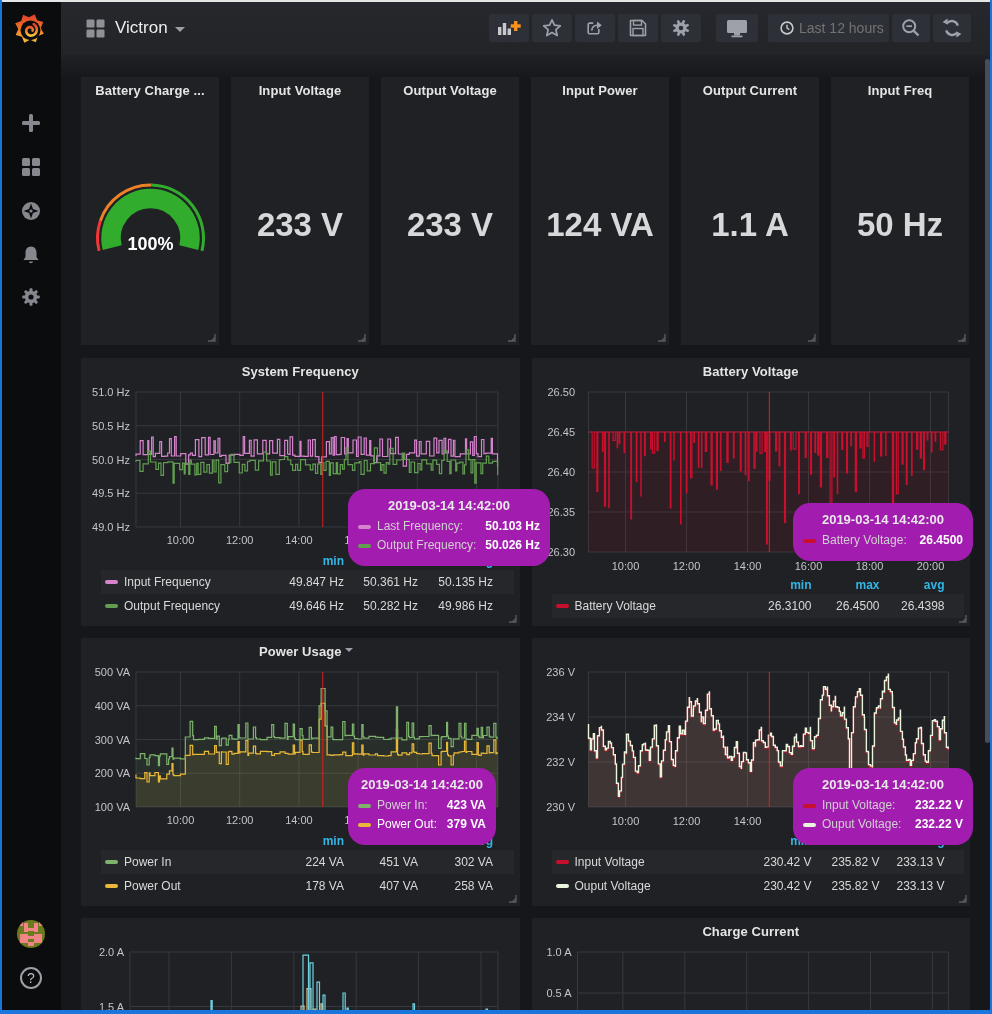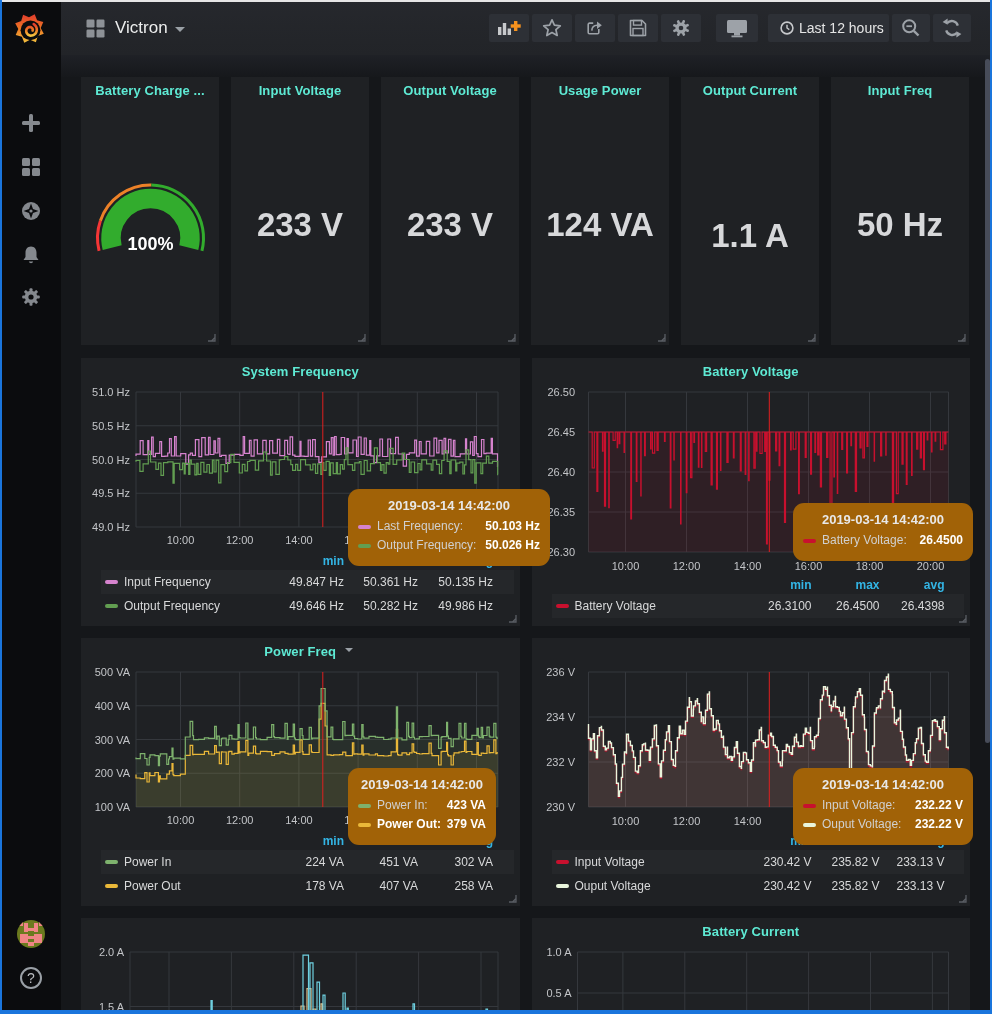--- a/index.html
+++ b/index.html
@@ -1,22 +1,22 @@
 <!DOCTYPE html>
 <html><head><meta charset="utf-8"><style>
 *{margin:0;padding:0;box-sizing:border-box}
 html,body{width:992px;height:1014px;overflow:hidden;background:#15171a;
 font-family:"Liberation Sans",sans-serif;}
 .abs{position:absolute}
 .panel{position:absolute;background:#1f2124}
 .ptitle{position:absolute;top:6px;left:0;width:100%;text-align:center;
-font-size:13px;font-weight:700;color:#5eead4;letter-spacing:0.1px}
+font-size:13px;font-weight:700;color:#e5e5e5;letter-spacing:0.1px}
 .bigval{position:absolute;width:100%;text-align:center;font-weight:700;
 font-size:33px;color:#d7d8da}
-.tooltip{position:absolute;background:#a16207;border-radius:11px;padding:7px 10px 9px;
+.tooltip{position:absolute;background:#a21caf;border-radius:17px;padding:7px 10px 9px;
 font-size:12px;color:#d0d0d0;z-index:50}
 .tt-date{font-weight:700;color:#e8e8e8;text-align:center;font-size:13px;margin:2px 0 6px 0;white-space:nowrap}
 .tt-row{position:relative;height:19px;white-space:nowrap}
 .tt-dash{display:inline-block;width:13px;height:4px;border-radius:2px;margin-right:6px;vertical-align:middle}
 .tt-val{position:absolute;right:0;font-weight:700;color:#fff}
 .corner{position:absolute;right:3px;bottom:3px;width:9px;height:9px}
 </style></head><body>
 <div class="abs" style="left:0;top:0;width:61px;height:1014px;background:#0b0c0e"></div>
 <svg class="abs" style="left:14px;top:12px" width="31" height="32" viewBox="0 0 31 32">
 <defs>
@@ -141,21 +141,21 @@
 <svg class="abs" style="left:726px;top:19px" width="22" height="19" viewBox="0 0 22 19">
 <rect x="1" y="1" width="20" height="13" rx="1.5" fill="#9da2a8"></rect>
 
 <rect x="8" y="14" width="6" height="2.5" fill="#9da2a8"></rect>
 <rect x="5.5" y="16.5" width="11" height="1.8" fill="#9da2a8"></rect>
   </svg>
 <svg class="abs" style="left:780px;top:21px" width="14" height="14" viewBox="0 0 14 14">
 <circle cx="7" cy="7" r="5.9" fill="none" stroke="#c7c9cc" stroke-width="1.6"></circle>
 <path d="M7 3.8 V7 L9.3 8.6" fill="none" stroke="#c7c9cc" stroke-width="1.4"></path>
   </svg>
-<div class="abs" style="left:799px;top:20px;font-size:14px;color:#e5e5e5">Last 12 hours</div>
+<div class="abs" style="left:799px;top:20px;font-size:14px;color:#737373">Last 12 hours</div>
 <svg class="abs" style="left:901px;top:18px" width="20" height="20" viewBox="0 0 20 20">
 <circle cx="8.2" cy="8.2" r="6" fill="none" stroke="#9da2a8" stroke-width="2"></circle>
 <line x1="5.4" y1="8.2" x2="11" y2="8.2" stroke="#9da2a8" stroke-width="1.8"></line>
 <line x1="12.8" y1="12.8" x2="17.5" y2="17.5" stroke="#9da2a8" stroke-width="2.4"></line>
   </svg>
 <svg class="abs" style="left:942px;top:18px" width="20" height="20" viewBox="0 0 20 20">
 <path d="M15.8 7.6 A6.3 6.3 0 0 0 5.0 5.2" fill="none" stroke="#9da2a8" stroke-width="2.3"></path>
 <path d="M4.2 12.4 A6.3 6.3 0 0 0 15.0 14.8" fill="none" stroke="#9da2a8" stroke-width="2.3"></path>
 <polygon points="5.6,0.6 5.6,6.8 0.6,3.9" fill="#9da2a8"></polygon>
 <polygon points="14.4,19.4 14.4,13.2 19.4,16.1" fill="#9da2a8"></polygon>
@@ -182,29 +182,29 @@
     </svg>
   </div>
 <div class="panel" style="left:381px;top:77px;width:138px;height:268px">
     <div class="ptitle">Output Voltage</div>
     <div class="bigval" style="top:129px">233 V</div>
     <svg class="corner" viewBox="0 0 9 9">
       <path d="M8 1 V8 H1 M8 4.5 L4.5 8" stroke="#5a5e64" stroke-width="1.3" fill="none"></path>
     </svg>
   </div>
 <div class="panel" style="left:531px;top:77px;width:138px;height:268px">
-    <div class="ptitle">Usage Power</div>
+    <div class="ptitle">Input Power</div>
     <div class="bigval" style="top:129px">124 VA</div>
     <svg class="corner" viewBox="0 0 9 9">
       <path d="M8 1 V8 H1 M8 4.5 L4.5 8" stroke="#5a5e64" stroke-width="1.3" fill="none"></path>
     </svg>
   </div>
 <div class="panel" style="left:681px;top:77px;width:138px;height:268px">
     <div class="ptitle">Output Current</div>
-    <div class="bigval" style="top:140px">1.1 A</div>
+    <div class="bigval" style="top:129px">1.1 A</div>
     <svg class="corner" viewBox="0 0 9 9">
       <path d="M8 1 V8 H1 M8 4.5 L4.5 8" stroke="#5a5e64" stroke-width="1.3" fill="none"></path>
     </svg>
   </div>
 <div class="panel" style="left:831px;top:77px;width:138px;height:268px">
     <div class="ptitle">Input Freq</div>
     <div class="bigval" style="top:129px">50 Hz</div>
     <svg class="corner" viewBox="0 0 9 9">
       <path d="M8 1 V8 H1 M8 4.5 L4.5 8" stroke="#5a5e64" stroke-width="1.3" fill="none"></path>
     </svg>
@@ -289,21 +289,21 @@
       <div class="abs" style="right:90.5px;top:0">max</div>
       <div class="abs" style="right:25.5px;top:0">avg</div>
     </div>
     <div class="abs" style="left:20px;top:236px;right:6px;height:24px;background:rgba(255,255,255,0.028);"></div>
     <div class="abs" style="left:24px;top:241px;width:390.5px;height:16px;font-size:12px;color:#d8d9da"><span style="display:inline-block;width:13px;height:4px;border-radius:2px;background:#c8102e;vertical-align:2px;margin-right:6px"></span>Battery Voltage<div class="abs" style="right:134.5px;top:0">26.3100</div><div class="abs" style="right:66.5px;top:0">26.4500</div><div class="abs" style="right:1.5px;top:0">26.4398</div></div>
     <svg class="corner" viewBox="0 0 9 9">
       <path d="M8 1 V8 H1 M8 4.5 L4.5 8" stroke="#5a5e64" stroke-width="1.3" fill="none"></path>
     </svg>
   </div>
 <div class="panel" style="left:81px;top:638px;width:438.5px;height:268px;overflow:hidden">
-    <div class="ptitle">Power Freq</div>
+    <div class="ptitle">Power Usage</div>
     <div class="abs" style="left:264.25px;top:10px;width:0;height:0;border-left:4.5px solid transparent;border-right:4.5px solid transparent;border-top:4.5px solid #9aa0a6"></div>
     <svg class="abs" style="left:0;top:0" width="438.5" height="268" viewBox="0 0 438.5 268">
       <line x1="55" y1="34.0" x2="417" y2="34.0" stroke="#35383d" stroke-width="1"></line>
       <line x1="55" y1="67.75" x2="417" y2="67.75" stroke="#35383d" stroke-width="1"></line>
       <line x1="55" y1="101.5" x2="417" y2="101.5" stroke="#35383d" stroke-width="1"></line>
       <line x1="55" y1="135.25" x2="417" y2="135.25" stroke="#35383d" stroke-width="1"></line>
       <line x1="55" y1="169.0" x2="417" y2="169.0" stroke="#35383d" stroke-width="1"></line>
       <line x1="99.5" y1="34" x2="99.5" y2="169" stroke="#35383d" stroke-width="1"></line>
       <line x1="158.7" y1="34" x2="158.7" y2="169" stroke="#35383d" stroke-width="1"></line>
       <line x1="217.9" y1="34" x2="217.9" y2="169" stroke="#35383d" stroke-width="1"></line>
@@ -397,21 +397,21 @@
       <line x1="400.0" y1="34" x2="400.0" y2="250" stroke="#35383d" stroke-width="1"></line>
       <line x1="49" y1="34" x2="49" y2="250" stroke="#35383d" stroke-width="1"></line>
       <line x1="417" y1="34" x2="417" y2="250" stroke="#35383d" stroke-width="1"></line>
       <text x="43" y="38" text-anchor="end" font-size="11" fill="#c3c5c8">2.0 A</text>
       <text x="43" y="92.5" text-anchor="end" font-size="11" fill="#c3c5c8">1.5 A</text>
       <path d="M49 217.6H220.0V88.0H223.0V217.6H226.0V70.7H230.0V217.6H232.0V91.2H235.0V217.6H240.0V85.8H241.5V217.6H263.0V96.6H265.0V217.6H417" fill="none" stroke="#dec08a" stroke-width="1.2"></path>
       <path d="M49 217.6H130.0V82.6H131.2V217.6H222.0V37.2H227.5V217.6H229.0V44.8H232.0V217.6H236.0V64.2H238.5V217.6H242.0V77.2H244.0V217.6H262.0V75.0H264.2V217.6H266.0V90.2H267.3V217.6H332.0V85.8H333.5V217.6H405.0V91.2H406.5V217.6H417" fill="none" stroke="#6ed0e0" stroke-width="1.2"></path>
     </svg>
   </div>
 <div class="panel" style="left:531.5px;top:918px;width:438.5px;height:268px;overflow:hidden">
-    <div class="ptitle">Battery Current</div>
+    <div class="ptitle">Charge Current</div>
     <svg class="abs" style="left:0;top:0" width="438.5" height="268" viewBox="0 0 438.5 268">
       <line x1="45.5" y1="34" x2="416.5" y2="34" stroke="#35383d" stroke-width="1"></line>
       <line x1="45.5" y1="75" x2="416.5" y2="75" stroke="#35383d" stroke-width="1"></line>
       <line x1="90.9" y1="34" x2="90.9" y2="250" stroke="#35383d" stroke-width="1"></line>
       <line x1="152.8" y1="34" x2="152.8" y2="250" stroke="#35383d" stroke-width="1"></line>
       <line x1="214.7" y1="34" x2="214.7" y2="250" stroke="#35383d" stroke-width="1"></line>
       <line x1="276.6" y1="34" x2="276.6" y2="250" stroke="#35383d" stroke-width="1"></line>
       <line x1="338.5" y1="34" x2="338.5" y2="250" stroke="#35383d" stroke-width="1"></line>
       <line x1="400.4" y1="34" x2="400.4" y2="250" stroke="#35383d" stroke-width="1"></line>
       <line x1="45.5" y1="34" x2="45.5" y2="250" stroke="#35383d" stroke-width="1"></line>
@@ -425,21 +425,21 @@
     <div class="tt-row"><span class="tt-dash" style="background:#d683ce"></span><span style="">Last Frequency:</span><span class="tt-val">50.103 Hz</span></div>
     <div class="tt-row"><span class="tt-dash" style="background:#629e51"></span><span style="">Output Frequency:</span><span class="tt-val">50.026 Hz</span></div>
   </div>
 <div class="tooltip" style="left:793px;top:503px;width:180px">
     <div class="tt-date">2019-03-14 14:42:00</div>
     <div class="tt-row"><span class="tt-dash" style="background:#c8102e"></span><span style="">Battery Voltage:</span><span class="tt-val">26.4500</span></div>
   </div>
 <div class="tooltip" style="left:348px;top:768px;width:148px">
     <div class="tt-date">2019-03-14 14:42:00</div>
     <div class="tt-row"><span class="tt-dash" style="background:#7eb26d"></span><span style="">Power In:</span><span class="tt-val">423 VA</span></div>
-    <div class="tt-row"><span class="tt-dash" style="background:#eab839"></span><span style="font-weight:700;color:#fff">Power Out:</span><span class="tt-val">379 VA</span></div>
+    <div class="tt-row"><span class="tt-dash" style="background:#eab839"></span><span style="font-weight:400;color:#fff">Power Out:</span><span class="tt-val">379 VA</span></div>
   </div>
 <div class="tooltip" style="left:793px;top:768px;width:180px">
     <div class="tt-date">2019-03-14 14:42:00</div>
     <div class="tt-row"><span class="tt-dash" style="background:#c8102e"></span><span style="">Input Voltage:</span><span class="tt-val">232.22 V</span></div>
     <div class="tt-row"><span class="tt-dash" style="background:#e9f5dc"></span><span style="">Ouput Voltage:</span><span class="tt-val">232.22 V</span></div>
   </div>
 <div class="abs" style="left:984.5px;top:59px;width:5.5px;height:684px;background:#474c59;border-radius:3px"></div>
 <div class="abs" style="left:0;top:0;width:2px;height:1014px;background:#1a75dc;z-index:99"></div>
 <div class="abs" style="left:990px;top:0;width:2px;height:1014px;background:#1a75dc;z-index:99"></div>
 <div class="abs" style="left:0;top:1010px;width:992px;height:4px;background:#1a75dc;z-index:99"></div>

